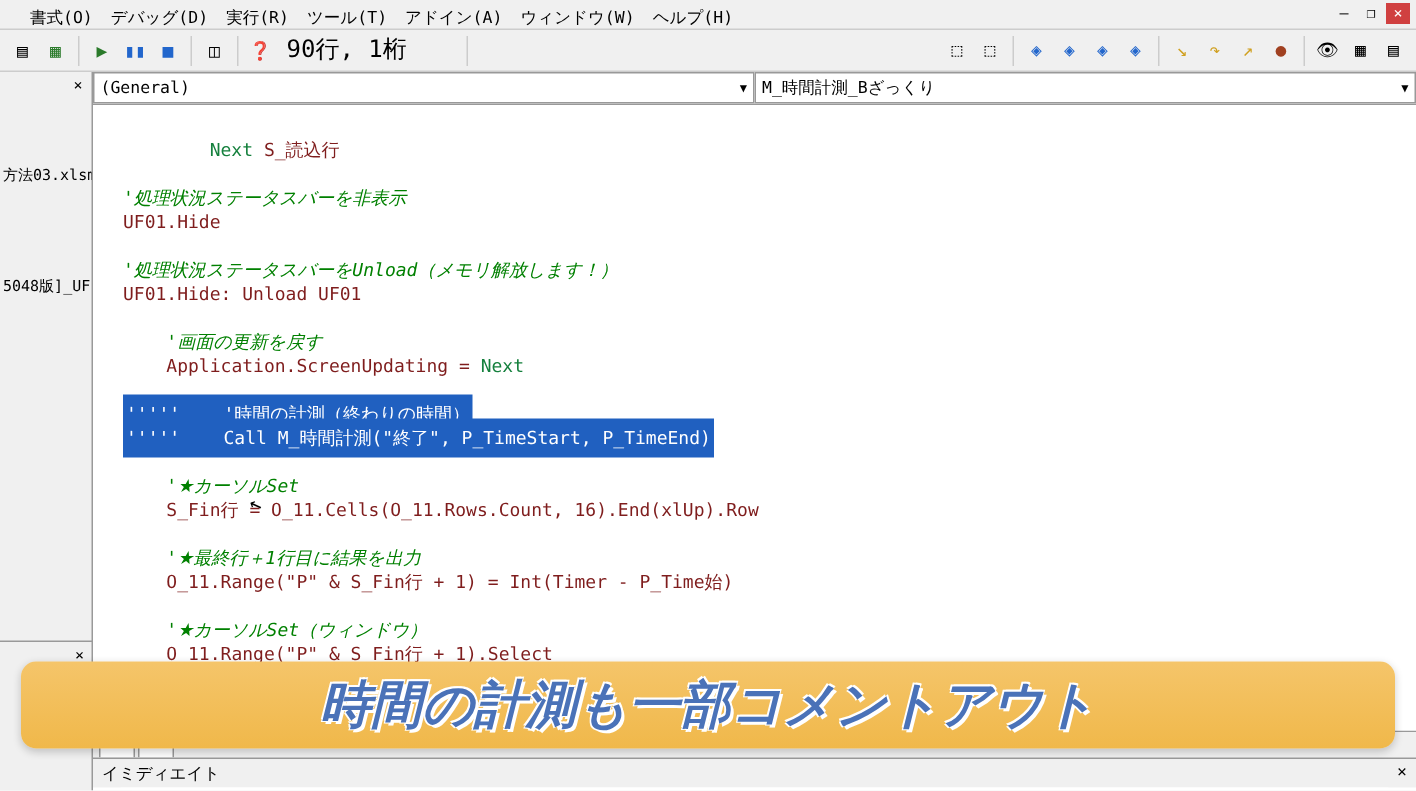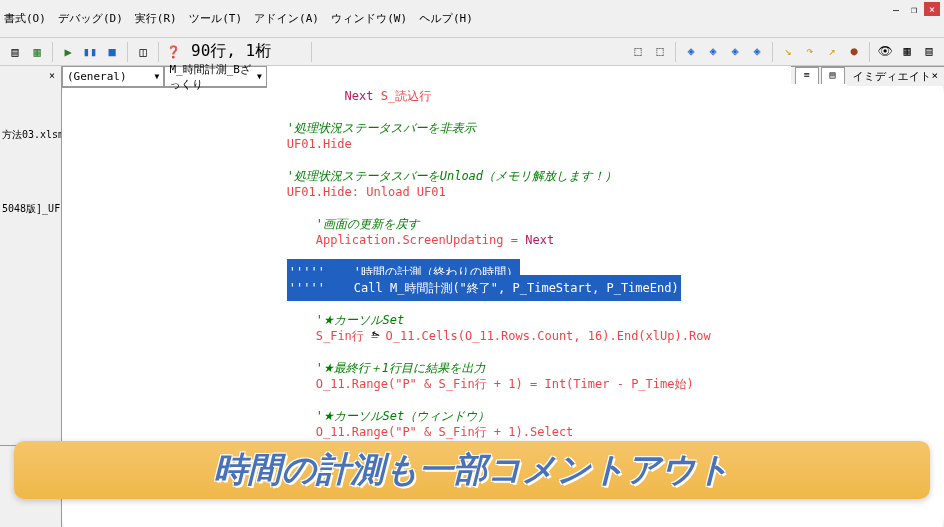--- a/index.html
+++ b/index.html
@@ -1,40 +1,40 @@
 <!DOCTYPE html>
 <html><head>
 <meta charset="utf-8">
 <style>
 * { margin: 0; padding: 0; box-sizing: border-box; font-family: "MS Gothic", "Meiryo", monospace; }
 body { background: #f0f0f0; width: 944px; height: 527px; overflow: hidden; position: relative; }
-.menubar { background: #f0f0f0; height: 38px; display: flex; align-items: center; padding: 0 4px; font-size: 11px; border-bottom: 1px solid #ccc; }
+.menubar { background: #f0f0f0; height: 20px; display: flex; align-items: flex-end; padding: 0 20px; font-size: 11px; border-bottom: 1px solid #ccc; }
 .menubar span { margin-right: 12px; cursor: pointer; }
 .window-controls { position: absolute; right: 4px; top: 2px; display: flex; gap: 2px; }
 .wc { width: 16px; height: 14px; display: flex; align-items: center; justify-content: center; font-size: 10px; cursor: pointer; }
 .wc.close { background: #d04040; color: #fff; }
 .toolbar { background: #f0f0f0; height: 28px; display: flex; align-items: center; padding: 0 4px; border-bottom: 1px solid #ccc; }
 .tb-icon { width: 18px; height: 18px; margin: 0 2px; display: inline-flex; align-items: center; justify-content: center; cursor: pointer; font-size: 12px; }
 .tb-sep { width: 1px; height: 20px; background: #ccc; margin: 0 4px; }
 .tb-status { font-size: 16px; margin-left: 6px; }
 .tb-icons-right { margin-left: auto; display: flex; }
 .main { display: flex; height: 479px; }
 .left-pane { width: 62px; background: #f0f0f0; border-right: 1px solid #999; position: relative; }
 .close-x { position: absolute; right: 2px; top: 2px; width: 14px; height: 14px; display:flex; align-items:center; justify-content:center; font-size:10px; cursor:pointer; }
 .proj-tree { padding: 60px 2px 4px 2px; font-size: 10px; white-space: nowrap; overflow: hidden; }
 .proj-item { padding: 2px 0; }
 .prop-pane { position: absolute; bottom: 60px; left: 0; width: 62px; height: 40px; border-top: 1px solid #999; }
-.right-pane { flex: 1; display: flex; background: #fff; border-radius: 29px; }
+.right-pane { flex: 1; display: flex; flex-direction: column; background: #fff; border-radius: 29px; }
 .combo-row { height: 22px; display: flex; background: #f0f0f0; border-bottom: 1px solid #999; }
 .combo { flex: 1; border: 1px solid #999; background: #fff; font-size: 11px; padding: 2px 4px; display: flex; align-items: center; justify-content: space-between; }
 .combo .arrow { font-size: 8px; }
 .code-area { flex: 1; background: #fff; padding: 6px 20px; font-size: 12px; line-height: 16px; overflow: hidden; white-space: pre; position: relative; }
-.c-blue { color: #be185d; }
+.c-blue { color: #15803d; }
 .c-green { color: #008000; font-style: italic; }
-.c-black { color: #ef4444; margin-top: 24px; }
+.c-black { color: #7f1d1d; margin-top: 24px; }
 .hl { background: #2060c0; color: #fff; padding: 6px 2px; }
 .immediate-header { height: 20px; background: #f0f0f0; border-top: 1px solid #999; font-size: 11px; padding: 2px 6px; display:flex; justify-content:space-between; }
 .immediate { height: 2px; background: #fff; }
 .overlay-banner { position: absolute; left: 14px; right: 14px; bottom: 28px; height: 58px; background: linear-gradient(180deg, #f5c56a 0%, #f0b84a 100%); border-radius: 10px; display: flex; align-items: center; justify-content: center; font-size: 34px; font-weight: bold; color: #4a72b8; font-style: italic; text-shadow: 2px 2px 0 #fff, -1px -1px 0 #fff, 1px -1px 0 #fff, -1px 1px 0 #fff; box-shadow: 0 2px 6px rgba(0,0,0,0.2); }
 .cursor-icon { position: absolute; left: 104px; top: 258px; font-size: 14px; transform: rotate(-20deg); }
 .tab-strip { height: 18px; background: #f0f0f0; border-top: 1px solid #999; display: flex; padding-left: 4px; }
 .tab-item { border: 1px solid #999; border-bottom: none; padding: 1px 8px; font-size: 10px; margin-right: 2px; background: #fff; }
 </style>
 </head>
 <body>

